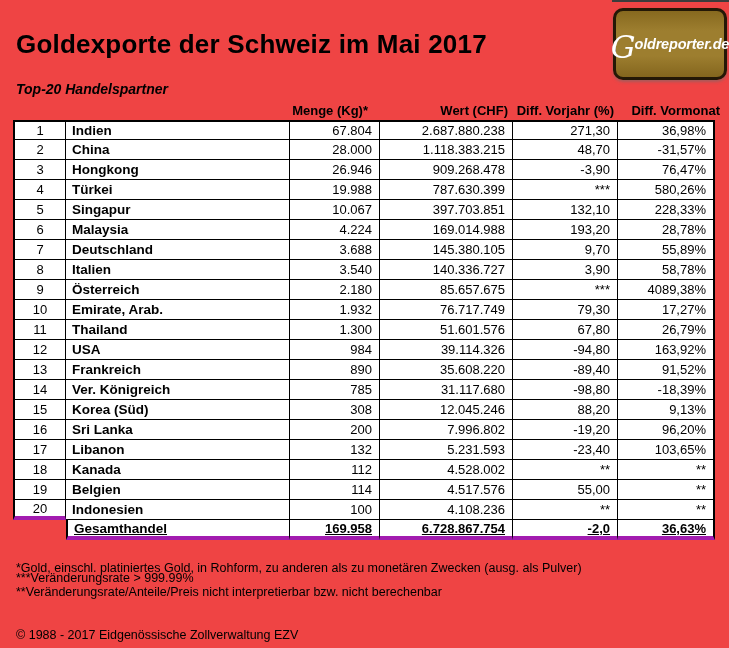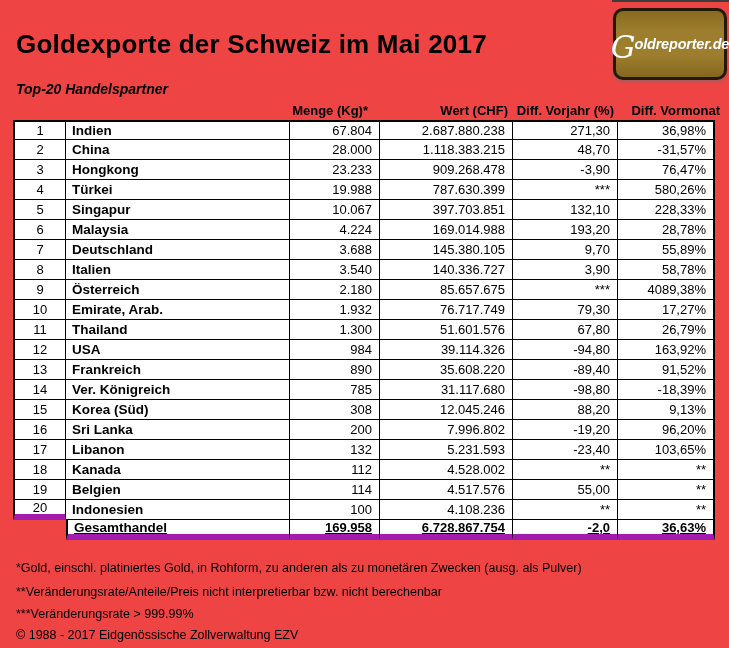--- a/index.html
+++ b/index.html
@@ -48,32 +48,32 @@
   .hdr .h-vormonat { position:relative; right:-5px; }
   .tbl { top:120px; }
   .cell {
     box-sizing:border-box; height:20px; display:flex; align-items:center;
     border-right:1px solid #000; border-bottom:1px solid #000;
     font-size:13px; white-space:nowrap; overflow:visible; background:#fff;
   }
   .cell.bt  { border-top:2px solid #000; }
   .cell.bl  { border-left:2px solid #000; }
   .cell.br2 { border-right:2px solid #000; }
-  .cell.bb2 { border-bottom:6px solid #a21caf; }
+  .cell.bb2 { border-bottom:4px solid #a21caf; }
   .cell.noborder { border:none; background:transparent; }
   .cell.rank    { justify-content:center; }
   .cell.country { padding-left:6px; font-weight:bold; font-size:13.5px; }
   .cell.num     { justify-content:flex-end; padding-right:7px; }
   .cell.totalcell { font-weight:bold;text-decoration:underline; }
   .footnote {
     position:absolute; left:16px; font-size:12.5px; white-space:nowrap;
   }
   .fn1 { top:561px; }
   .fn2 { top:585px; }
-  .fn3 { top:607px; }
+  .fn3 { top:571px; }
   .fn4 { top:628px; }
 </style>
 </head>
 <body>
 
 <div class="page">
 
   <h1 class="title">Goldexporte der Schweiz im Mai 2017</h1>
 
   <div class="frame-edge"></div>
@@ -102,21 +102,21 @@
       <div class="cell num bt">271,30</div>
       <div class="cell num bt br2">36,98%</div>
       <div class="cell rank bl">2</div>
       <div class="cell country">China</div>
       <div class="cell num">28.000</div>
       <div class="cell num">1.118.383.215</div>
       <div class="cell num">48,70</div>
       <div class="cell num br2">-31,57%</div>
       <div class="cell rank bl">3</div>
       <div class="cell country">Hongkong</div>
-      <div class="cell num">23.233</div>
+      <div class="cell num">26.946</div>
       <div class="cell num">909.268.478</div>
       <div class="cell num">-3,90</div>
       <div class="cell num br2">76,47%</div>
       <div class="cell rank bl">4</div>
       <div class="cell country">Türkei</div>
       <div class="cell num">19.988</div>
       <div class="cell num">787.630.399</div>
       <div class="cell num">***</div>
       <div class="cell num br2">580,26%</div>
       <div class="cell rank bl">5</div>

